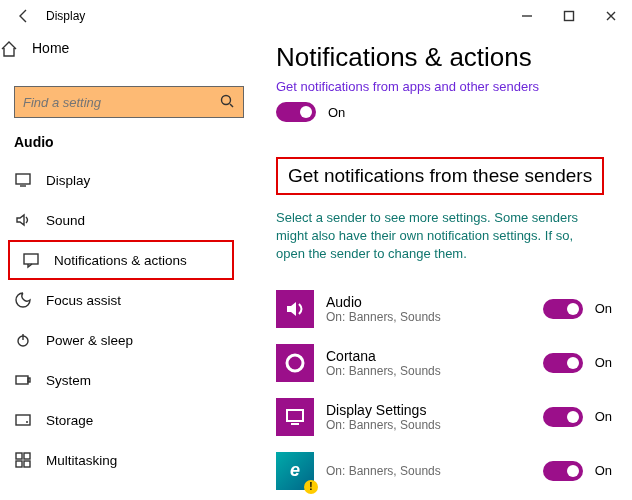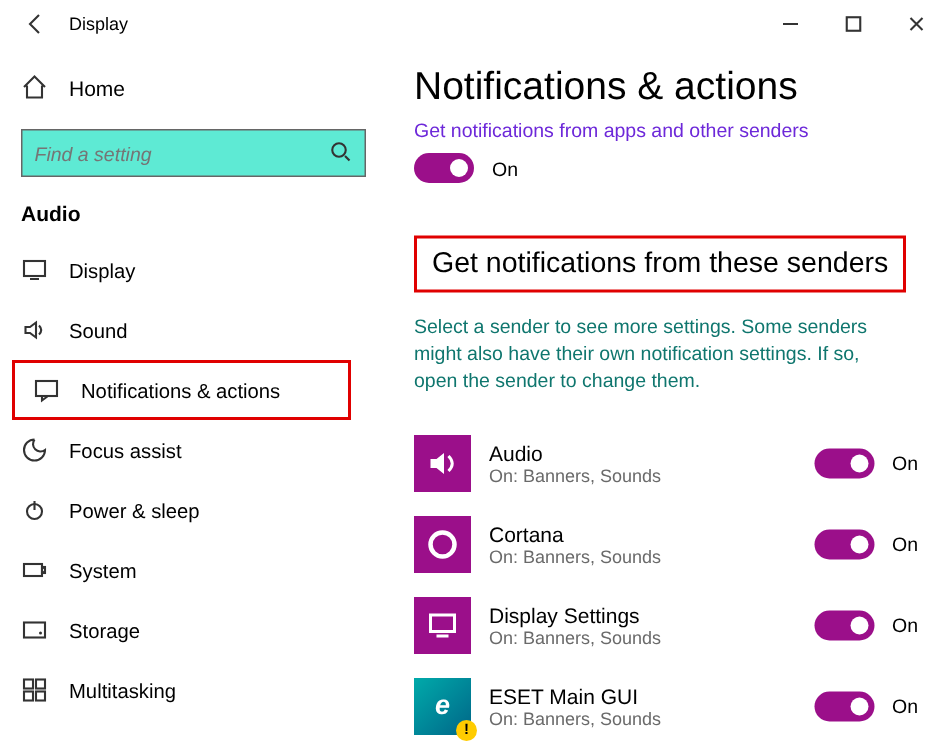--- a/index.html
+++ b/index.html
@@ -5,22 +5,22 @@
 * { box-sizing: border-box; margin: 0; padding: 0; }
 body { font-family: "Segoe UI", Arial, sans-serif; font-size: 13px; color: #000; background: #fff; width: 632px; height: 500px; overflow: hidden; position: relative; }
 .window { width: 632px; height: 500px; display: flex; flex-direction: column; }
 .titlebar { height: 32px; display: flex; align-items: center; padding: 0 0 0 14px; }
 .titlebar .back { width: 20px; display:flex; align-items:center; justify-content:center; }
 .titlebar .title { padding-left: 12px; font-size: 12px; color: #000; }
 .titlebar .spacer { flex: 1; }
 .winbtn { width: 42px; height: 30px; display: flex; align-items: center; justify-content: center; }
 .body { flex: 1; display: flex; overflow: hidden; }
 .sidebar { width: 258px; padding: 8px 0 0 0; display:flex; flex-direction:column; }
-.home { display:flex; align-items:center; height: 38px; padding-left: 14px; gap: 14px; font-size: 14px; }
-.searchwrap { margin: 8px 14px 10px 14px; border: 1px solid #666; height: 32px; display:flex; align-items:center; padding: 0 8px; background:#5eead4; }
+.home { display:flex; height: 38px; gap: 14px; font-size: 14px; }
+.searchwrap { margin: 8px 14px 10px 14px; border: 1px solid #666; height: 32px; display:flex; align-items:center; padding: 0 8px; background:#fdba74; }
 .searchwrap input { border:none; outline:none; flex:1; font-size:13px; font-style: italic; color:#555; background:transparent; }
 .grouptitle { font-weight: 600; font-size: 14px; padding: 6px 14px 10px 14px; }
 .navitem { display:flex; align-items:center; height: 40px; padding-left: 14px; gap: 14px; font-size: 13.5px; cursor:default; }
 .navitem .icon { width: 18px; display:flex; align-items:center; justify-content:center; }
 .navitem.selected { outline: 2px solid #e00000; outline-offset: -2px; background:#fff; }
 .navbox { margin: 0 24px 0 8px; }
 .content { flex:1; padding: 10px 20px 0 18px; overflow:hidden; }
 h1.page { font-weight: 400; font-size: 26px; margin-bottom: 6px; }
 .faded { color:#6d28d9; font-size:13px; }
 .toggle-row { display:flex; align-items:center; gap: 12px; margin: 8px 0 18px 0; }
@@ -226,21 +226,20 @@
           <span>On</span>
         </div>
       </div>
 
       <div class="sender">
         <div class="appicon" style="background:linear-gradient(135deg,#0aa 0%,#068 100%);">
           <span style="font-weight:bold;font-size:18px;color:#fff;font-style:italic;">e</span>
           <span class="badge-warn">!</span>
         </div>
         <div class="info">
-          <div class="name">ESET Main GUI</div>
           <div class="sub">On: Banners, Sounds</div>
         </div>
         <div class="tgroup">
           <div class="toggle"></div>
           <span>On</span>
         </div>
       </div>
 
     </div>
   </div>

